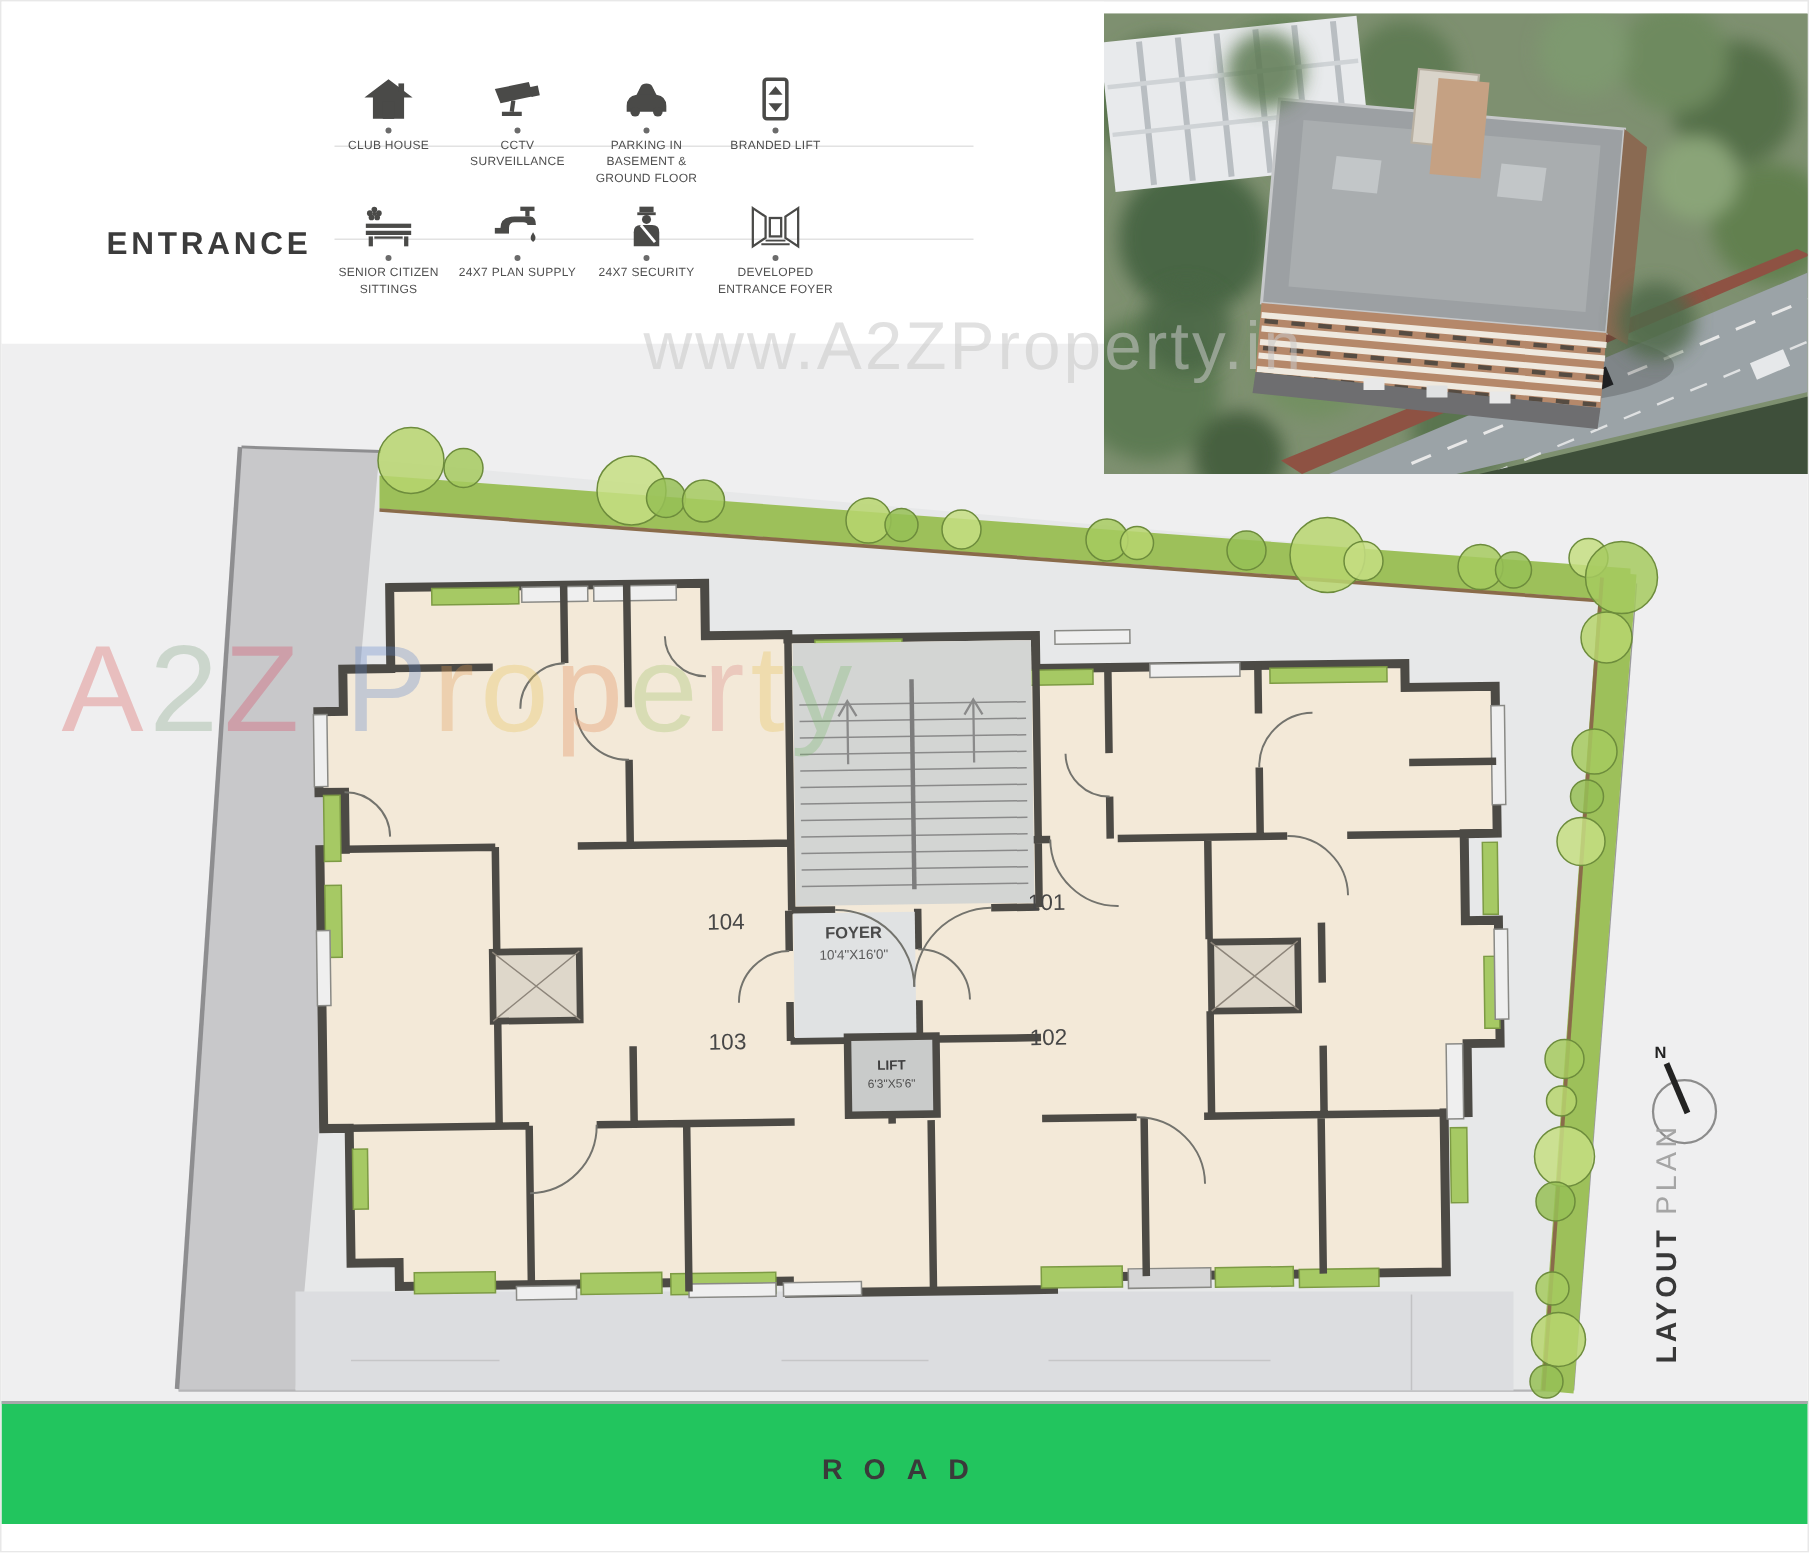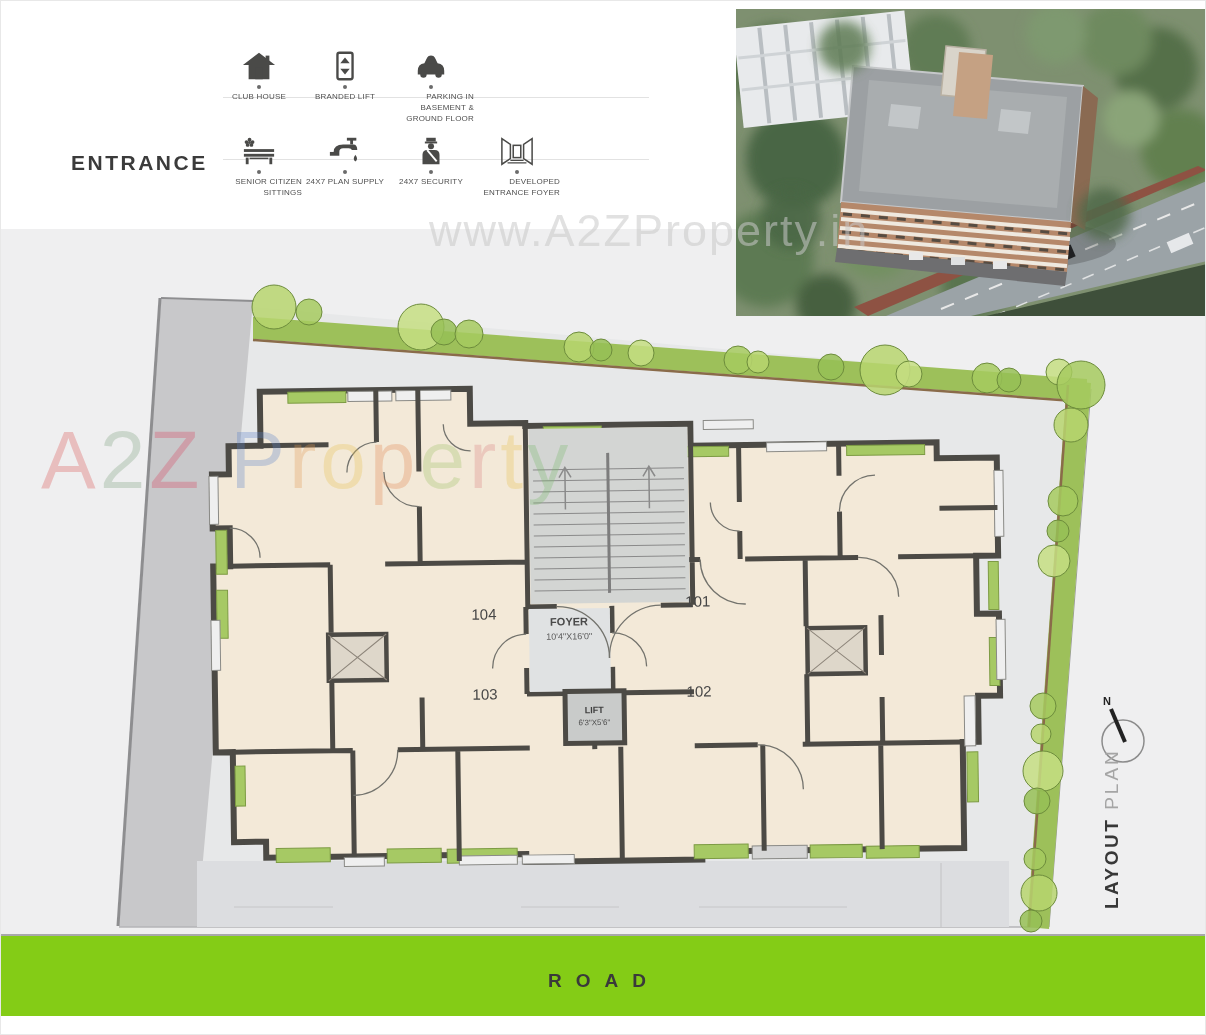--- a/index.html
+++ b/index.html
@@ -10,28 +10,28 @@
   .amenities-title{position:absolute;left:70px;top:150px;font-size:21px;font-weight:bold;
                    letter-spacing:2.5px;color:#3b3b3b;}
   .am-grid{position:absolute;left:215px;top:50px;width:432px;}
   .am-line{position:absolute;left:222px;width:426px;height:1px;background:#e2e2e2;}
   .am-row{display:flex;}
   .am-cell{width:86px;display:flex;flex-direction:column;align-items:center;text-align:center;}
   .am-ic{width:34px;height:30px;}
   .am-ic *{fill:#4a4a48;}
   .am-ic .st{fill:none;stroke:#4a4a48;}
   .am-dot{width:4px;height:4px;border-radius:50%;background:#6b6b6b;margin:4px 0 3px 0;}
-  .am-label{font-size:8px;color:#4f4f4f;letter-spacing:.2px;line-height:1.35;min-height:20px;text-align:right;}
+  .am-label{font-size:8px;color:#4f4f4f;letter-spacing:.2px;line-height:1.35;min-height:20px;}
   
   .photo{position:absolute;left:735px;top:8px;width:471px;height:307px;background:#7e9070;overflow:hidden;}
   
   .plan-area{position:absolute;left:0;top:228px;width:1206px;height:705px;background:#efeff0;}
   .plan-svg{position:absolute;left:0;top:225px;}
   
-  .road-band{position:absolute;left:0;top:933px;width:1206px;height:80px;background:#84cc16;
+  .road-band{position:absolute;left:0;top:933px;width:1206px;height:80px;background:#22c55e;
              border-top:2px solid #a8a8aa;}
   .road-label{position:absolute;left:50%;top:34px;transform:translateX(-50%);
               font-size:19px;font-weight:bold;letter-spacing:14px;color:#3a3a3a;}
   
   .wm-url{position:absolute;left:428px;top:204px;font-size:45px;color:#c9c9c9;opacity:.55;
           letter-spacing:2px;white-space:nowrap;z-index:6;pointer-events:none;}
   .wm-brand{position:absolute;left:40px;top:412px;font-size:82px;font-weight:normal;opacity:.30;
             letter-spacing:4px;white-space:nowrap;z-index:6;pointer-events:none;}
   .wm-brand span{white-space:pre;}
   .wm-brand span:nth-child(1){color:#d94f4f;}
@@ -69,36 +69,46 @@
           <svg class="am-ic" viewBox="0 0 36 30">
               <path d="M18 1 L35 14 H29 V29 H7 V14 H1 Z"></path>
               <rect x="25" y="4" width="4" height="6"></rect>
               <rect x="14" y="17" width="8" height="12" fill="#fff"></rect>
             </svg>
           <div class="am-dot"></div>
           <div class="am-label">CLUB HOUSE</div>
         </div>
         <div class="am-cell">
           <svg class="am-ic" viewBox="0 0 36 30">
-              <rect class="st" x="10" y="1" width="16" height="28" rx="2" stroke-width="2.5"></rect>
-              <path d="M18 6 L23 12 H13 Z"></path>
-              <path d="M13 18 H23 L18 24 Z"></path>
-            </svg>
-          <div class="am-dot"></div>
-          <div class="am-label">BRANDED LIFT</div>
+              <path d="M2 8 L26 3 L29 13 L6 18 Z"></path>
+              <rect x="27" y="6" width="6" height="7" transform="rotate(-12 30 9)"></rect>
+              <rect x="13" y="16" width="3" height="8" transform="rotate(8 14 20)"></rect>
+              <rect x="7" y="24" width="14" height="3"></rect>
+            </svg>
+          <div class="am-dot"></div>
+          <div class="am-label">CCTV SURVEILLANCE</div>
         </div>
         <div class="am-cell">
           <svg class="am-ic" viewBox="0 0 36 30">
               <path d="M4 20 Q4 13 11 12 L14 6 Q15 4 18 4 Q21 4 22 6 L25 12 Q32 13 32 20 V24 H4 Z"></path>
               <circle cx="10" cy="24" r="3.4"></circle>
               <circle cx="26" cy="24" r="3.4"></circle>
               <rect x="13" y="8" width="10" height="4" rx="1" fill="#fff"></rect>
             </svg>
           <div class="am-dot"></div>
           <div class="am-label">PARKING IN BASEMENT &amp; GROUND FLOOR</div>
+        </div>
+        <div class="am-cell">
+          <svg class="am-ic" viewBox="0 0 36 30">
+              <rect class="st" x="10" y="1" width="16" height="28" rx="2" stroke-width="2.5"></rect>
+              <path d="M18 6 L23 12 H13 Z"></path>
+              <path d="M13 18 H23 L18 24 Z"></path>
+            </svg>
+          <div class="am-dot"></div>
+          <div class="am-label">BRANDED LIFT</div>
         </div>
       </div>
       <div class="am-row" style="margin-top:12px">
         <div class="am-cell">
           <svg class="am-ic" viewBox="0 0 36 30">
               <circle cx="8" cy="3" r="2"></circle>
               <circle cx="4.8" cy="5.6" r="2"></circle>
               <circle cx="11.2" cy="5.6" r="2"></circle>
               <circle cx="6" cy="8.6" r="2"></circle>
               <circle cx="10" cy="8.6" r="2"></circle>

